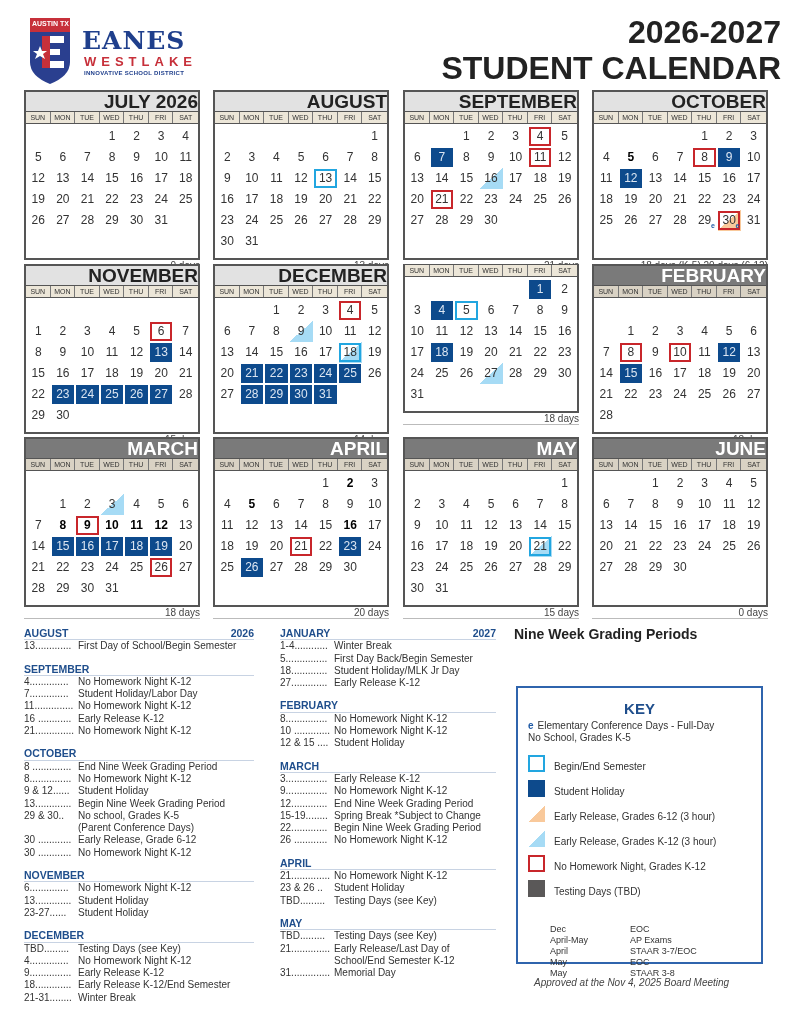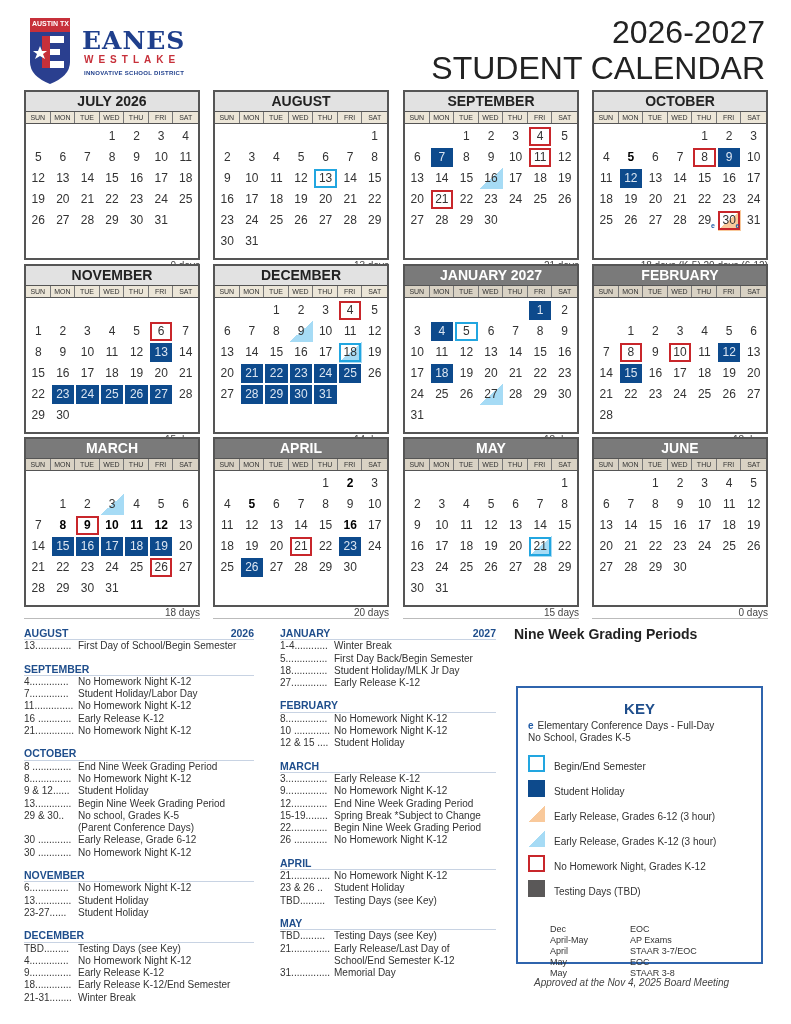--- a/index.html
+++ b/index.html
@@ -1,25 +1,25 @@
 <!DOCTYPE html>
 <html><head>
 <meta charset="utf-8">
 <style>
   * { box-sizing: border-box; margin: 0; padding: 0; }
   body { width: 791px; height: 1024px; background: #fff; font-family: "Liberation Sans", "DejaVu Sans", sans-serif; color: #2a2a2a; position: relative; overflow: hidden; }
   .logo { position: absolute; left: 26px; top: 18px; width: 170px; height: 66px; }
   .shield { position: absolute; left: 2px; top: 0; width: 44px; height: 66px; }
   .brand-top { position: absolute; left: 56px; top: 8px; font-family: "DejaVu Serif", serif; font-weight: bold; font-size: 25px; color: #1f3f8c; letter-spacing: 1px; }
-  .brand-mid { position: absolute; left: 58px; top: 36px; font-weight: bold; font-size: 10px; color: #c7303a; letter-spacing: 5px; }
+  .brand-mid { position: absolute; left: 58px; top: 36px; font-weight: bold; font-size: 13px; color: #c7303a; letter-spacing: 5px; }
   .brand-sub { position: absolute; left: 58px; top: 52px; font-weight: bold; font-size: 6px; color: #1f3f8c; letter-spacing: 0.3px; }
-  .title { position: absolute; right: 26px; top: 14px; text-align: right; font-weight: normal; color: #222; line-height: 36px; font-size: 32px; }
+  .title { position: absolute; right: 10px; top: 14px; text-align: right; font-weight: bold; color: #222; line-height: 36px; font-size: 32px; }
 
   .month { position: absolute; width: 176px; }
-  .mhead { height: 21px; border: 2px solid #555; border-bottom: none; background: #e2e2e2; text-align: center; font-weight: bold; font-size: 14px; color: #222; line-height: 19px; }
+  .mhead { height: 21px; border: 2px solid #555; border-bottom: none; background: #e2e2e2; text-align: right; font-weight: bold; font-size: 19px; color: #222; line-height: 19px; }
   .mhead.dark { background: #7a7a7a; color: #fff; }
   .dow { display: grid; grid-template-columns: repeat(7, 1fr); border: 2px solid #555; border-top: 1px solid #555; border-bottom: 1px solid #555; height: 13px; }
   .dow span { font-size: 7px; text-align: center; background: #ece6d8; border-right: 1px solid #777; line-height: 11px; color: #333; }
   .dow span:last-child { border-right: none; }
   .mhead.dark + .dow span { background: #d9d2c4; }
   .grid { display: grid; grid-template-columns: repeat(7, 1fr); grid-auto-rows: 21px; border: 2px solid #555; border-top: none; height: 136px; padding-top: 2px; }
   .day { position: relative; text-align: center; font-size: 12px; line-height: 21px; color: #333; }
   .day.bold { font-weight: bold; color: #000; }
   .day.hol { background: #0d4a8c; color: #dce6f2; margin: 1px; line-height: 19px; }
   .day.nh { outline: 2px solid #c8262b; outline-offset: -3px; }
@@ -370,21 +370,20 @@
         <div class="day ">26</div>
         <div class="day ">27</div>
         <div class="day hol">28</div>
         <div class="day hol">29</div>
         <div class="day hol">30</div>
         <div class="day hol">31</div>
       </div>
       <div class="foot">14 days</div>
     </div>
     <div class="month" style="left: 403px; top: 264px;">
-      <div class="mhead dark">JANUARY 2027</div>
       <div class="dow">
         <span>SUN</span>
         <span>MON</span>
         <span>TUE</span>
         <span>WED</span>
         <span>THU</span>
         <span>FRI</span>
         <span>SAT</span>
       </div>
       <div class="grid">

